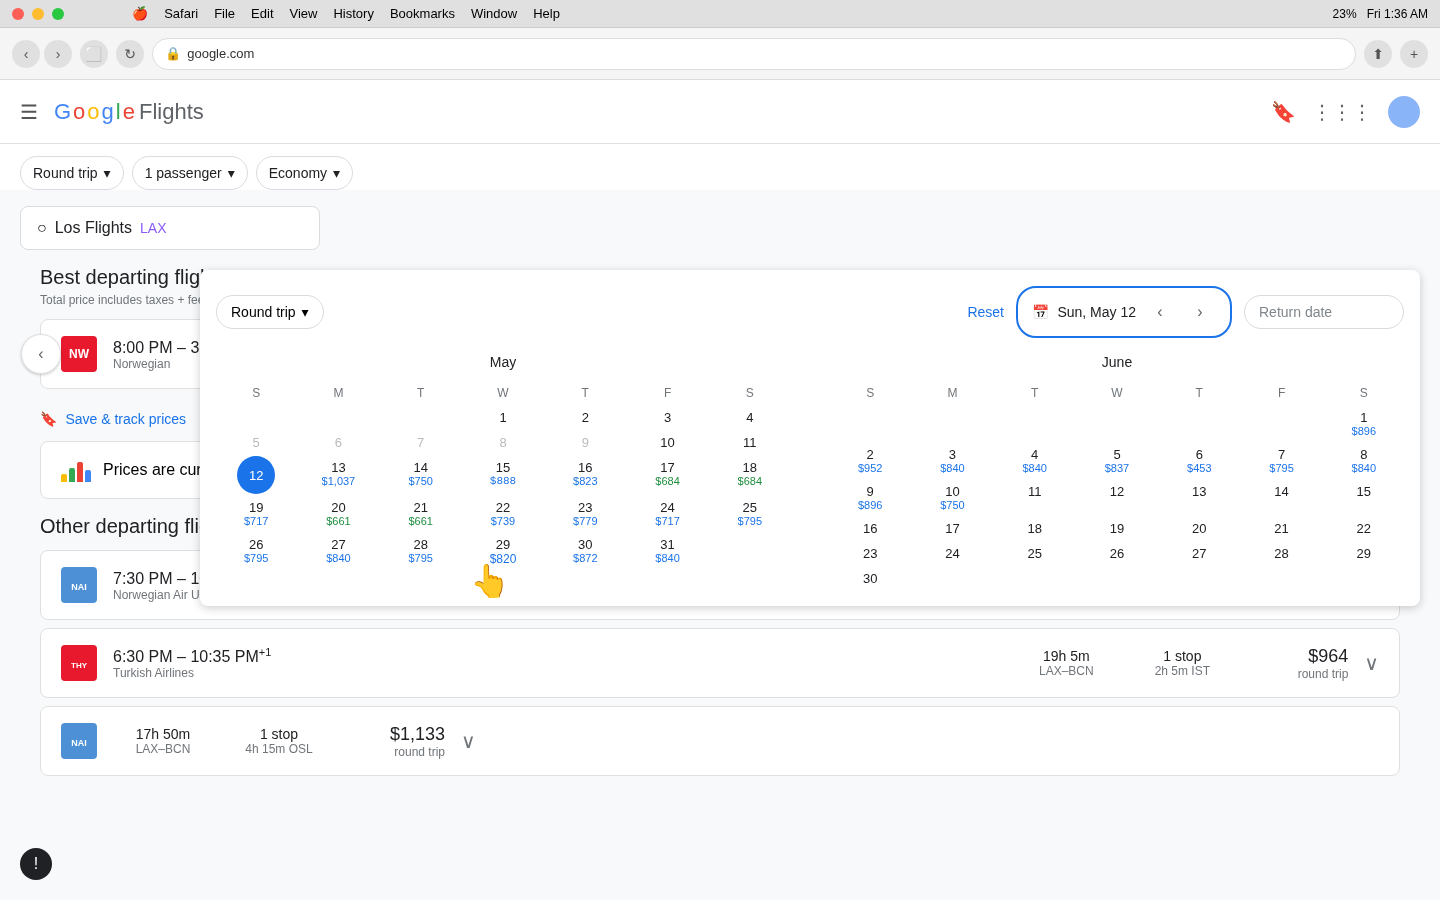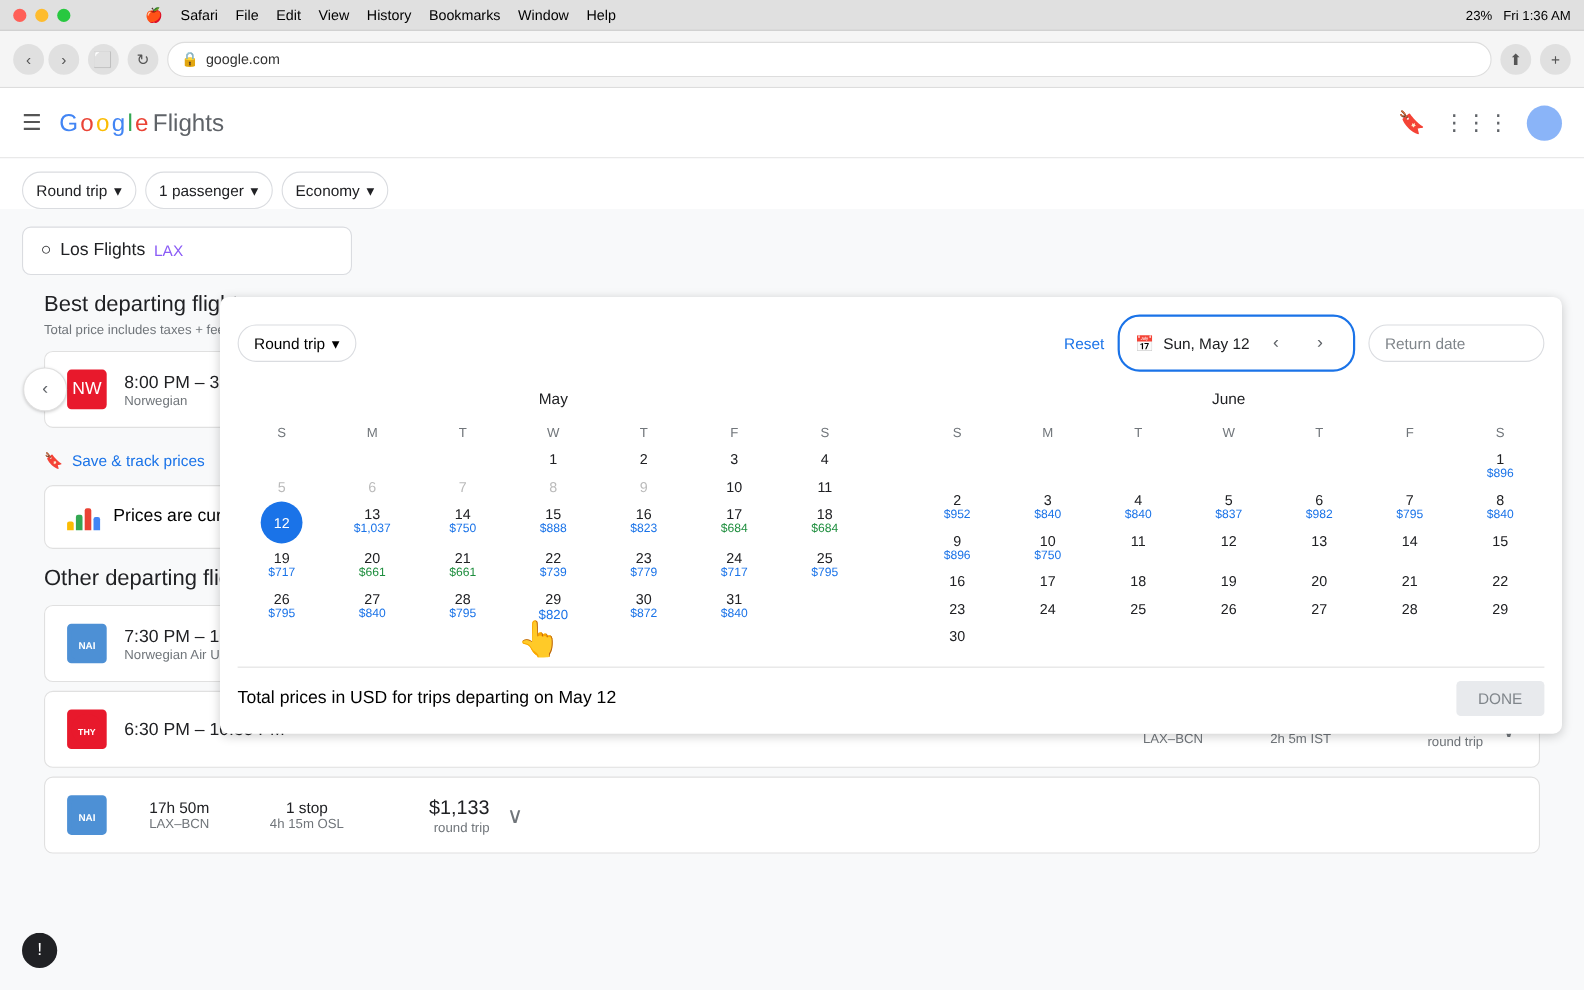--- a/index.html
+++ b/index.html
@@ -496,21 +496,21 @@
           <div class="cal-day">
               <div class="day-num">13</div>
               <div class="day-price" style="color:#1a73e8; font-size:11px;">$1,037</div>
             </div>
           <div class="cal-day">
               <div class="day-num">14</div>
               <div class="day-price" style="color:#1a73e8; font-size:11px;">$750</div>
             </div>
           <div class="cal-day">
               <div class="day-num">15</div>
-              <div class="day-price" style="color:#1a73e8; font-size:11px;">$888</div>
+              <div class="day-price" style="color:#1a73e8; font-size:11px;font-family:Liberation Mono, monospace;">$888</div>
             </div>
           <div class="cal-day">
               <div class="day-num">16</div>
               <div class="day-price" style="color:#1a73e8; font-size:11px;">$823</div>
             </div>
           <div class="cal-day">
               <div class="day-num">17</div>
               <div class="day-price" style="color:#1e8e3e; font-size:11px; font-weight:500;">$684</div>
             </div>
           <div class="cal-day">
@@ -608,21 +608,21 @@
           <div class="cal-day">
               <div class="day-num">4</div>
               <div class="day-price" style="color:#1a73e8; font-size:11px;">$840</div>
             </div>
           <div class="cal-day">
               <div class="day-num">5</div>
               <div class="day-price" style="color:#1a73e8; font-size:11px;">$837</div>
             </div>
           <div class="cal-day">
               <div class="day-num">6</div>
-              <div class="day-price" style="color:#1a73e8; font-size:11px;">$982</div>
+              <div class="day-price" style="color:#1a73e8; font-size:11px;">$453</div>
             </div>
           <div class="cal-day">
               <div class="day-num">7</div>
               <div class="day-price" style="color:#1a73e8; font-size:11px;">$795</div>
             </div>
           <div class="cal-day">
               <div class="day-num">8</div>
               <div class="day-price" style="color:#1a73e8; font-size:11px;">$840</div>
             </div>
 
@@ -694,37 +694,33 @@
               <div class="day-num">29</div>
             </div>
 
           <div class="cal-day">
               <div class="day-num">30</div>
             </div>
         </div>
       </div>
     </div>
 
-    <div class="cal-footer">
-      <span>Total prices in USD for trips departing on May 12</span>
-      <button class="done-btn">DONE</button>
-    </div>
   </div>
 
   <div class="flights-section" style="margin-top: 8px;">
     <div class="best-flights-header">
       <span class="best-flights-title">Best departing flights</span>
       <span style="color:#70757a; font-size:16px;">ℹ</span>
     </div>
     <div class="total-price-note">Total price includes taxes + fees for 1 au...</div>
 
     <div class="flight-card" style="position:relative;">
       <div style="position:absolute; left:-20px; top:50%; transform:translateY(-50%); width:40px; height:40px; border-radius:50%; background:white; border:1px solid #e0e0e0; display:flex; align-items:center; justify-content:center; cursor:pointer; box-shadow:0 1px 3px rgba(0,0,0,0.2); font-size:16px; color:#5f6368;">‹</div>
       <div class="airline-logo" style="background:#e8192c;">
-        <span style="color:white; font-size:16px; font-weight:normal;">NW</span>
+        <span style="color:white; font-size:12px; font-weight:bold;">NW</span>
       </div>
       <div class="flight-info">
         <div class="flight-time">8:00 PM – 3:55 PM<sup style="font-size:11px;">+1</sup></div>
         <div class="airline-name">Norwegian</div>
       </div>
     </div>
 
     <div class="save-track">
       <span style="color:#1a73e8;">🔖</span>
       <span>Save &amp; track prices</span>
@@ -773,20 +769,21 @@
 
     <div class="flight-card">
       <div class="airline-logo" style="background:#e8192c;">
         <svg width="28" height="28" viewBox="0 0 28 28">
             <rect width="28" height="28" rx="14" fill="#e8192c"></rect>
             <text x="14" y="19" text-anchor="middle" fill="white" font-size="8" font-weight="bold">THY</text>
           </svg>
       </div>
       <div class="flight-info">
         <div class="flight-time">6:30 PM – 10:35 PM<sup style="font-size:11px;">+1</sup></div>
+        <div class="airline-name">Turkish Airlines</div>
       </div>
       <div class="flight-duration">
         <div class="duration-text">19h 5m</div>
         <div class="route-text">LAX–BCN</div>
       </div>
       <div class="flight-stops">
         <div class="stops-text">1 stop</div>
         <div class="stop-detail">2h 5m IST</div>
       </div>
       <div class="flight-price">

